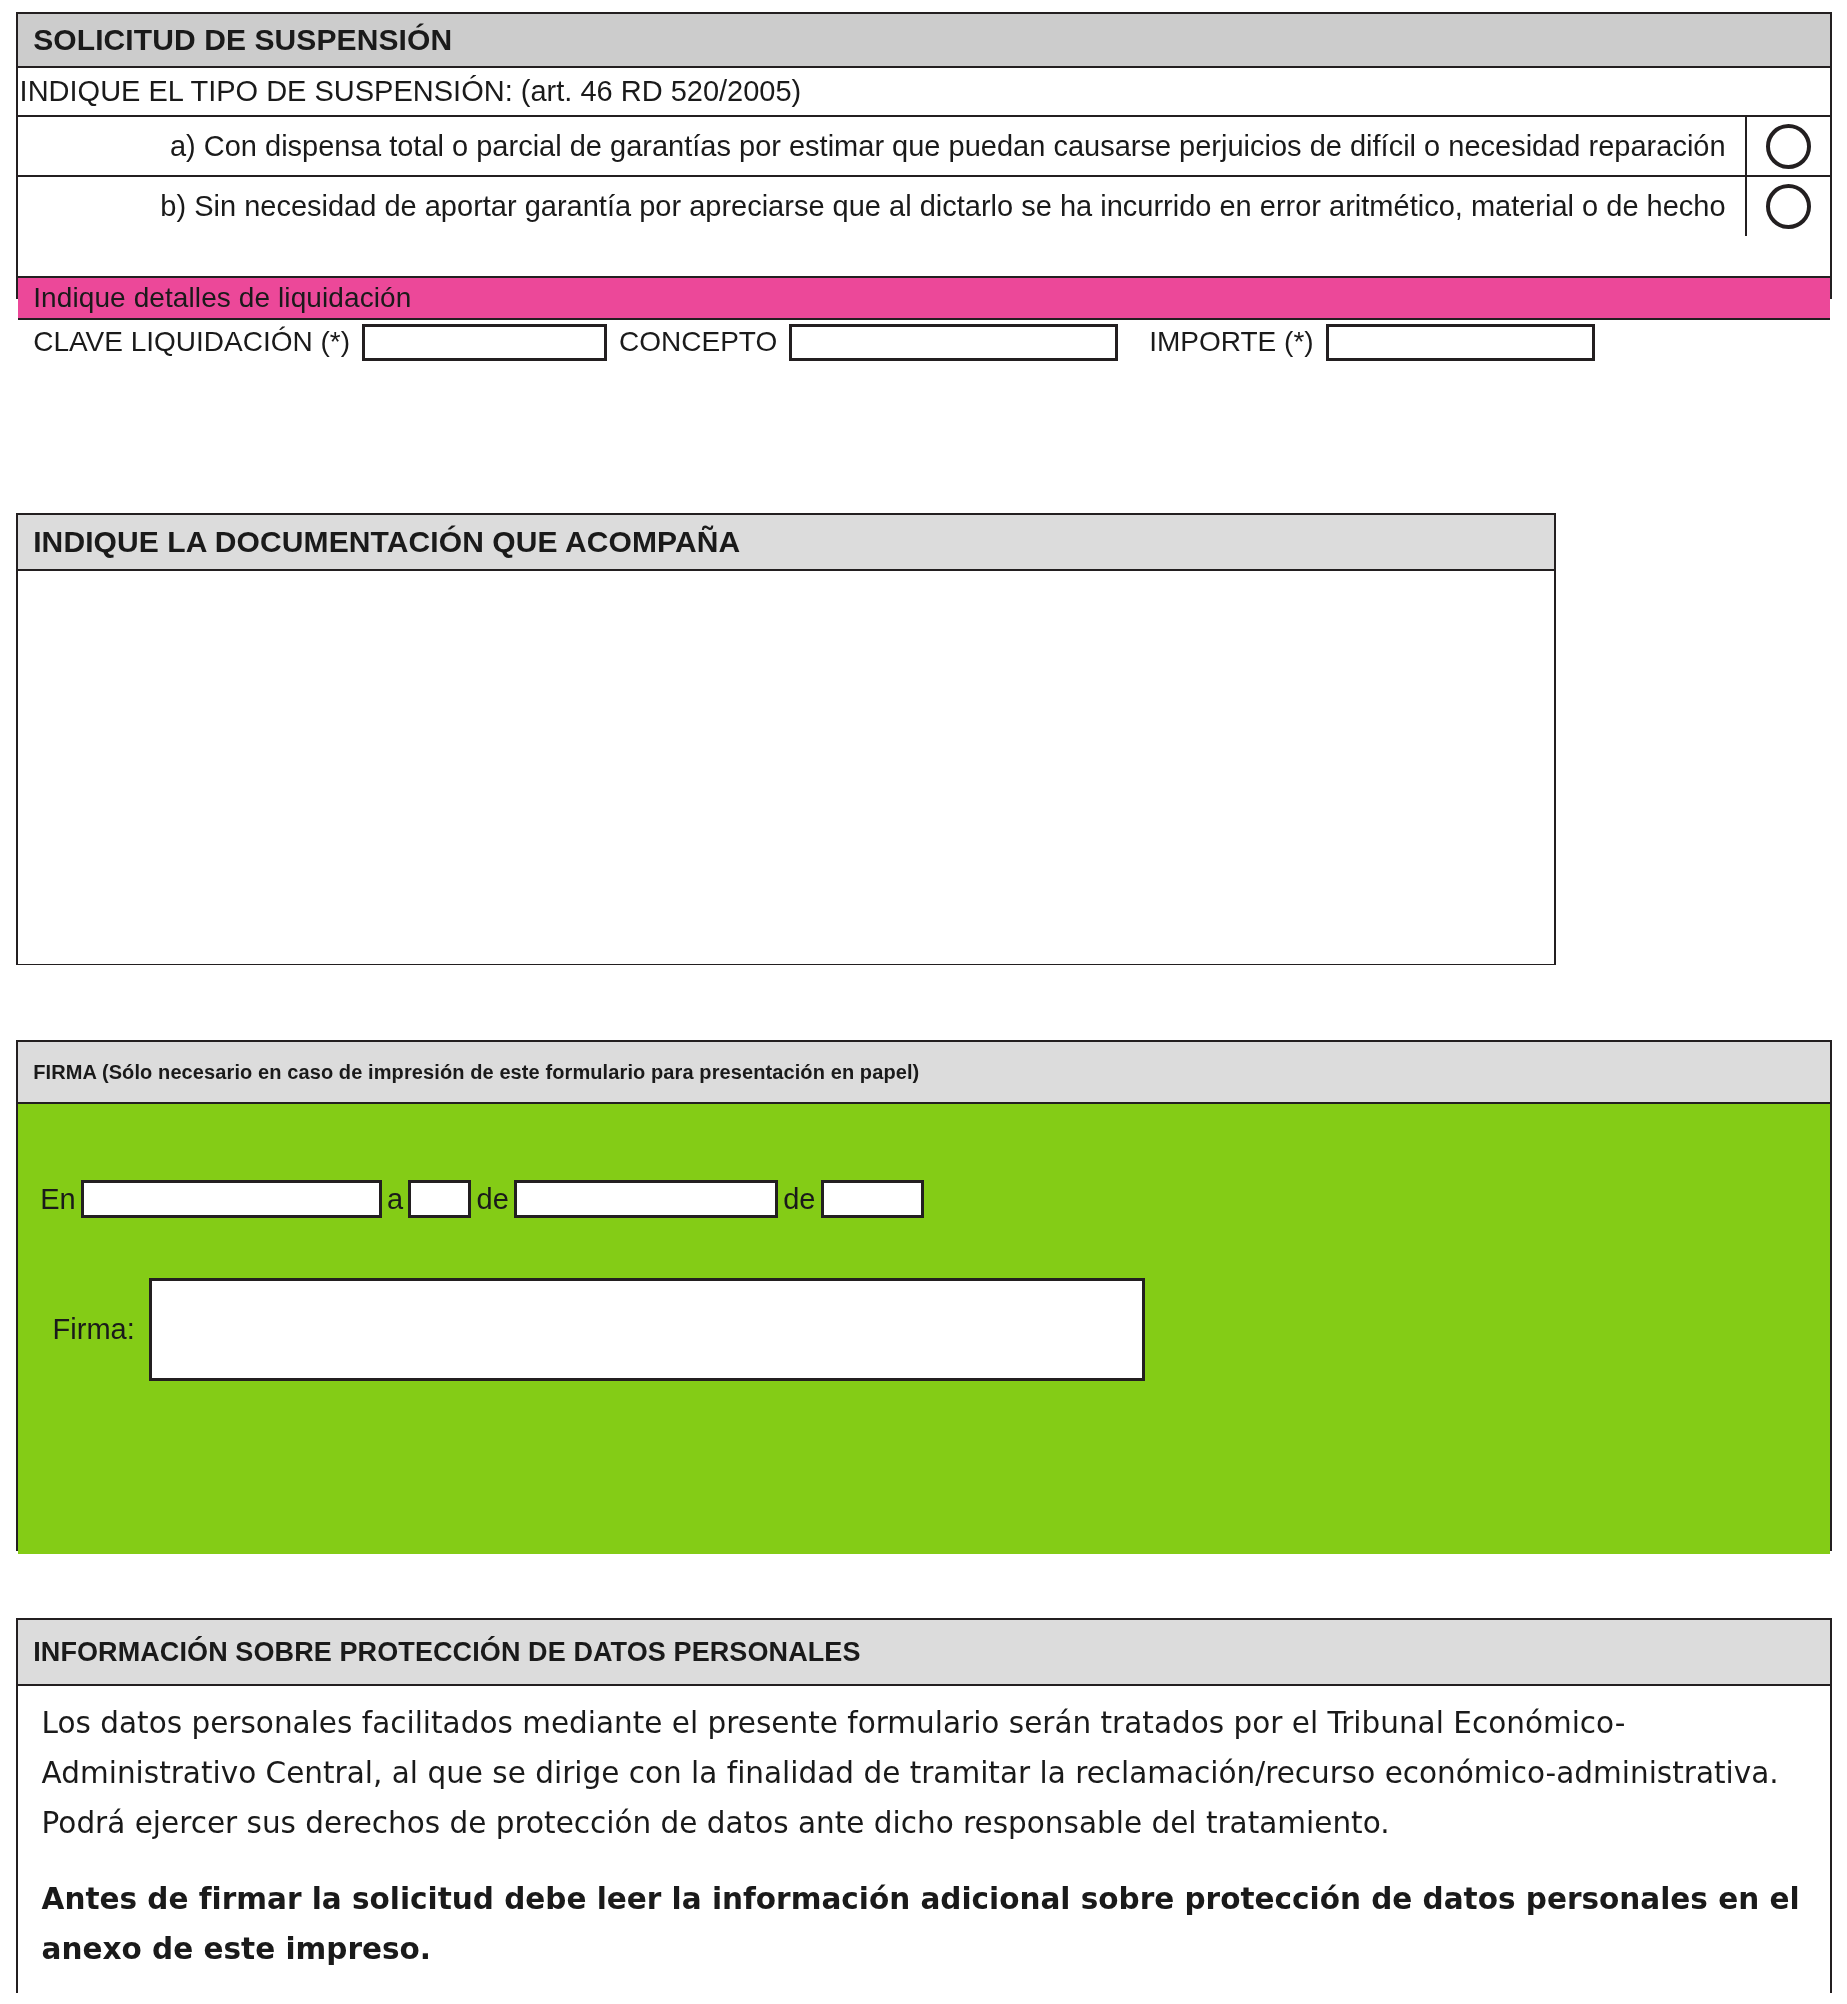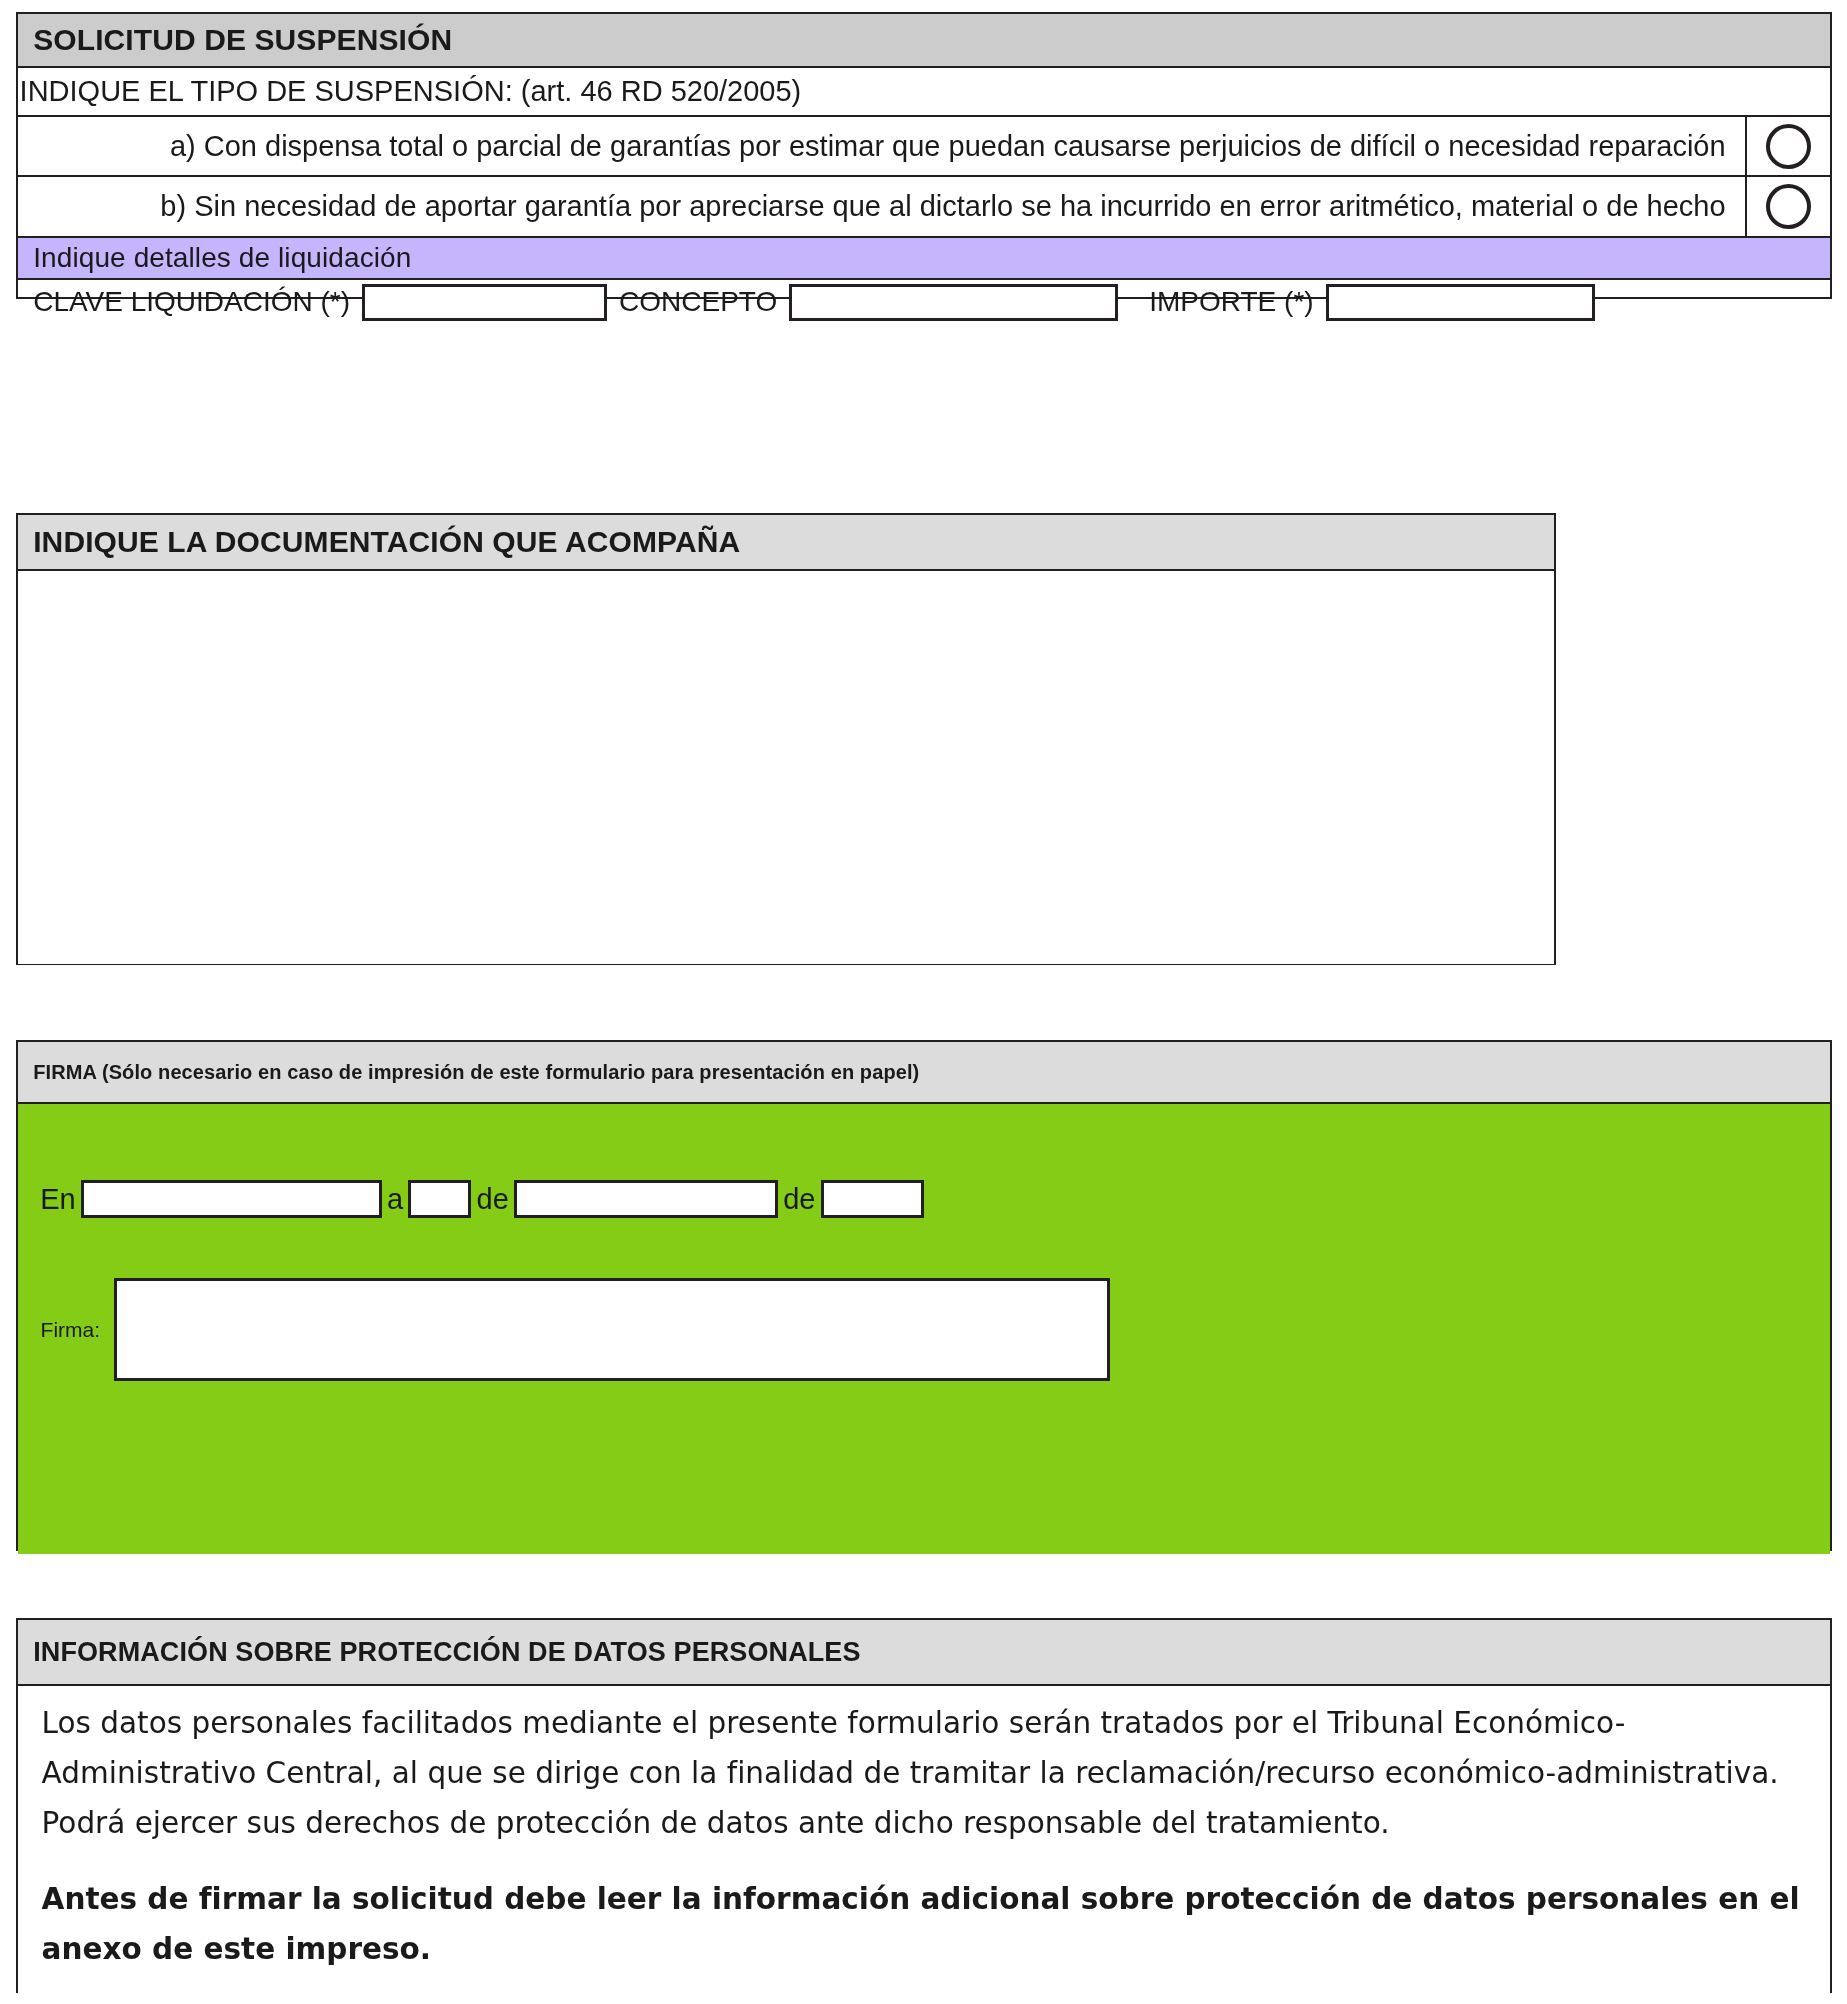--- a/index.html
+++ b/index.html
@@ -36,21 +36,21 @@
   .strip {
     box-sizing: border-box;
     display: flex;
     align-items: center;
     padding: 0 15.6px;
     font-weight: bold;
     letter-spacing: 0.1px;
   }
   .strip-main      { background: #cccccc; }
   .strip-sub       { background: #dcdcdc; }
-  .strip-light     { background: #c4b5fd; font-weight: normal; }
+  .strip-light     { background: #ec4899; font-weight: normal; margin-top: 40px; }
 
   .rule-bottom { border-bottom: 2.6px solid #231f20; }
 
   
   #sec-suspension { left: 15.6px; top: 12px; width: 1816px; height: 287px; text-align: right; }
 
   #sus-title {
     height: 54px;
     font-size: 30px;
   }
@@ -154,25 +154,25 @@
     background: #ffffff;
     height: 38px;
   }
   .d-ciudad { width: 301px; }
   .d-dia    { width: 63px; }
   .d-mes    { width: 264px; }
   .d-anio   { width: 103px; }
 
   .firma-line {
     position: absolute;
-    left: 23px;
+    left: 35px;
     top: 174px;
     display: flex;
     align-items: center;
-    font-size: 21px;
+    font-size: 29px;
   }
   .firma-line .lbl { padding-right: 14px; }
   #firma-box {
     box-sizing: border-box;
     border: 3.5px solid #231f20;
     background: #ffffff;
     width: 996px;
     height: 103px;
   }
 

